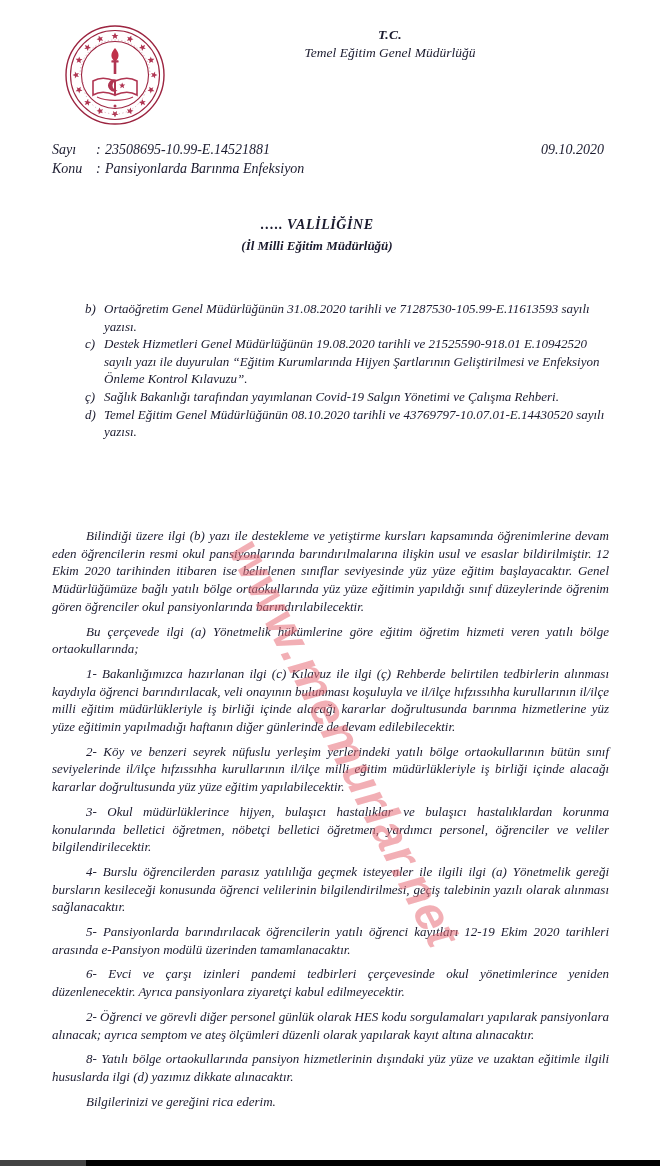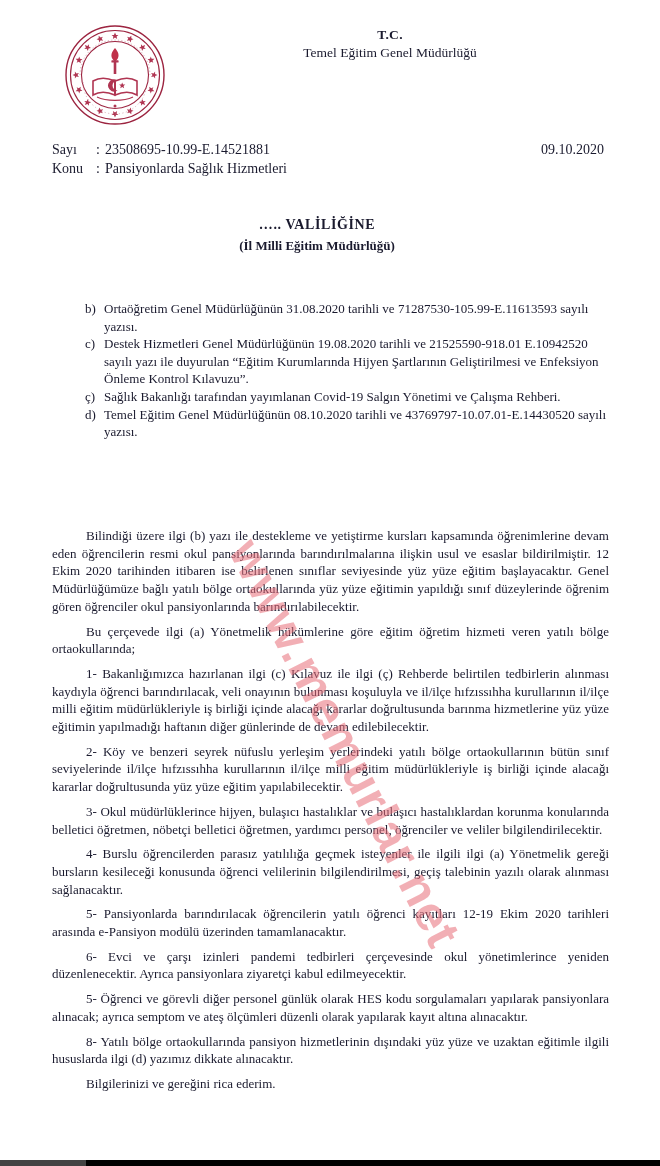--- a/index.html
+++ b/index.html
@@ -16,20 +16,21 @@
     color: #1a1a2e;
   }
 
   .page {
     position: absolute;
     left: 0; top: 0;
     width: 660px;
     height: 1160px;
     background: #ffffff;
     overflow: hidden;
+    font-style: italic;
   }
 
   
   .watermark {
     position: absolute;
     left: 268px;
     top: 530px;
     width: 420px;
     height: 70px;
     transform: rotate(63deg);
@@ -314,21 +315,21 @@
       <div class="h-dept">Temel Eğitim Genel Müdürlüğü</div>
     </div>
   </div>
 
   <div class="meta">
     <div class="meta-row">
       <span class="meta-label">Sayı</span><span class="meta-colon">:</span><span>23508695-10.99-E.14521881</span>
       <span class="meta-date">09.10.2020</span>
     </div>
     <div class="meta-row">
-      <span class="meta-label">Konu</span><span class="meta-colon">:</span><span>Pansiyonlarda Sağlık Hizmetleri</span>
+      <span class="meta-label">Konu</span><span class="meta-colon">:</span><span>Pansiyonlarda Barınma Enfeksiyon</span>
     </div>
   </div>
 
   <div class="addressee">
     <div class="addr-main">….. VALİLİĞİNE</div>
     <div class="addr-sub">(İl Milli Eğitim Müdürlüğü)</div>
   </div>
 
   <div class="refs">
     <div class="ref-item">
@@ -351,21 +352,21 @@
 
   <div class="body-text">
     <p class="para">Bilindiği üzere ilgi (b) yazı ile destekleme ve yetiştirme kursları kapsamında öğrenimlerine devam eden öğrencilerin resmi okul pansiyonlarında barındırılmalarına ilişkin usul ve esaslar bildirilmiştir. 12 Ekim 2020 tarihinden itibaren ise belirlenen sınıflar seviyesinde yüz yüze eğitim başlayacaktır. Genel Müdürlüğümüze bağlı yatılı bölge ortaokullarında yüz yüze eğitimin yapıldığı sınıf düzeylerinde öğrenim gören öğrenciler okul pansiyonlarında barındırılabilecektir.</p>
     <p class="para">Bu çerçevede ilgi (a) Yönetmelik hükümlerine göre eğitim öğretim hizmeti veren yatılı bölge ortaokullarında;</p>
     <p class="para">1- Bakanlığımızca hazırlanan ilgi (c) Kılavuz ile ilgi (ç) Rehberde belirtilen tedbirlerin alınması kaydıyla öğrenci barındırılacak, veli onayının bulunması koşuluyla ve il/ilçe hıfzıssıhha kurullarının il/ilçe milli eğitim müdürlükleriyle iş birliği içinde alacağı kararlar doğrultusunda barınma hizmetlerine yüz yüze eğitimin yapılmadığı haftanın diğer günlerinde de devam edilebilecektir.</p>
     <p class="para">2- Köy ve benzeri seyrek nüfuslu yerleşim yerlerindeki yatılı bölge ortaokullarının bütün sınıf seviyelerinde il/ilçe hıfzıssıhha kurullarının il/ilçe milli eğitim müdürlükleriyle iş birliği içinde alacağı kararlar doğrultusunda yüz yüze eğitim yapılabilecektir.</p>
     <p class="para">3- Okul müdürlüklerince hijyen, bulaşıcı hastalıklar ve bulaşıcı hastalıklardan korunma konularında belletici öğretmen, nöbetçi belletici öğretmen, yardımcı personel, öğrenciler ve veliler bilgilendirilecektir.</p>
     <p class="para gap">4- Burslu öğrencilerden parasız yatılılığa geçmek isteyenler ile ilgili ilgi (a) Yönetmelik gereği bursların kesileceği konusunda öğrenci velilerinin bilgilendirilmesi, geçiş talebinin yazılı olarak alınması sağlanacaktır.</p>
     <p class="para">5- Pansiyonlarda barındırılacak öğrencilerin yatılı öğrenci kayıtları 12-19 Ekim 2020 tarihleri arasında e-Pansiyon modülü üzerinden tamamlanacaktır.</p>
     <p class="para">6- Evci ve çarşı izinleri pandemi tedbirleri çerçevesinde okul yönetimlerince yeniden düzenlenecektir. Ayrıca pansiyonlara ziyaretçi kabul edilmeyecektir.</p>
-    <p class="para">5- Öğrenci ve görevli diğer personel günlük olarak HES kodu sorgulamaları yapılarak pansiyonlara alınacak; ayrıca semptom ve ateş ölçümleri düzenli olarak yapılarak kayıt altına alınacaktır.</p>
+    <p class="para">2- Öğrenci ve görevli diğer personel günlük olarak HES kodu sorgulamaları yapılarak pansiyonlara alınacak; ayrıca semptom ve ateş ölçümleri düzenli olarak yapılarak kayıt altına alınacaktır.</p>
     <p class="para">8- Yatılı bölge ortaokullarında pansiyon hizmetlerinin dışındaki yüz yüze ve uzaktan eğitimle ilgili hususlarda ilgi (d) yazımız dikkate alınacaktır.</p>
     <p class="para">Bilgilerinizi ve gereğini rica ederim.</p>
   </div>
 
   <div class="watermark">www.memurlar.net</div>
 
   <div class="signature">Dr. Cem GENÇOĞLU</div>
 
 </div>
 

